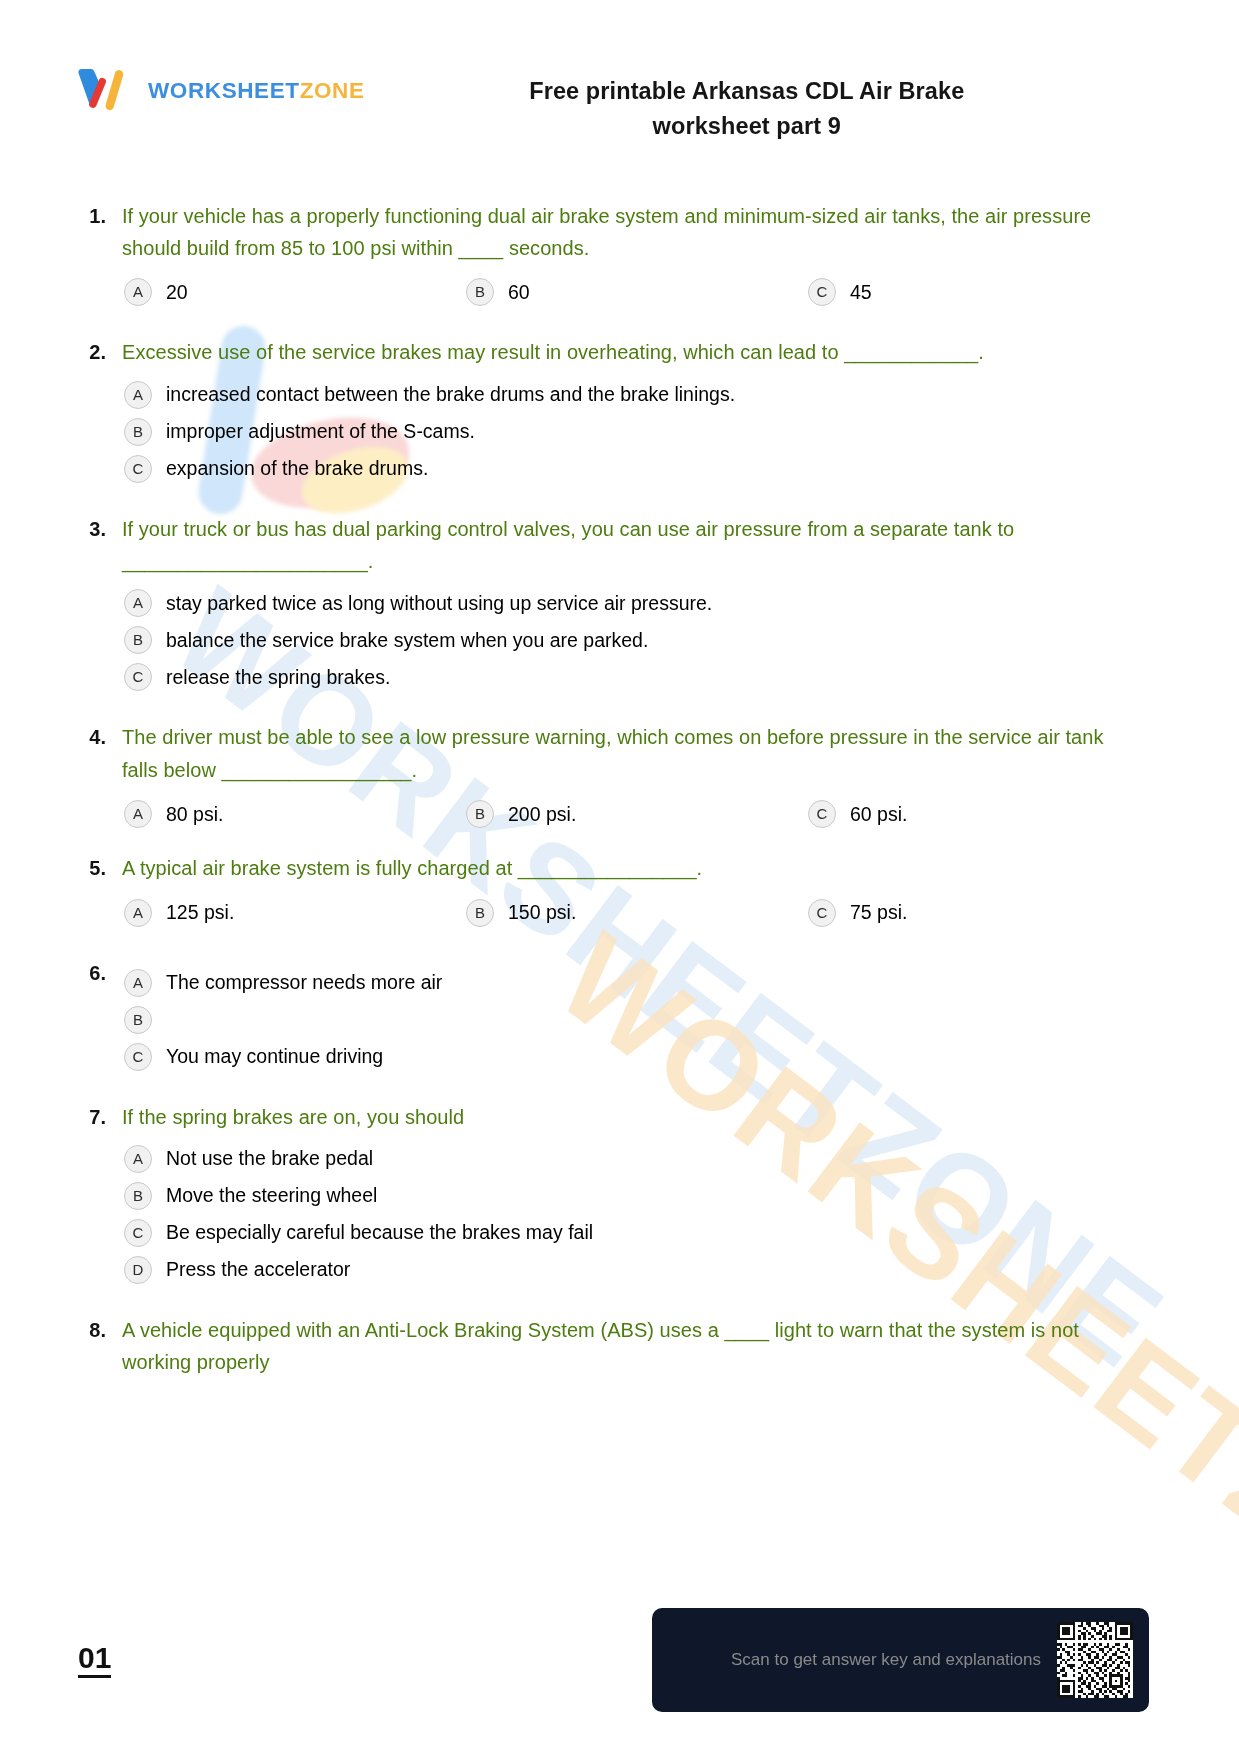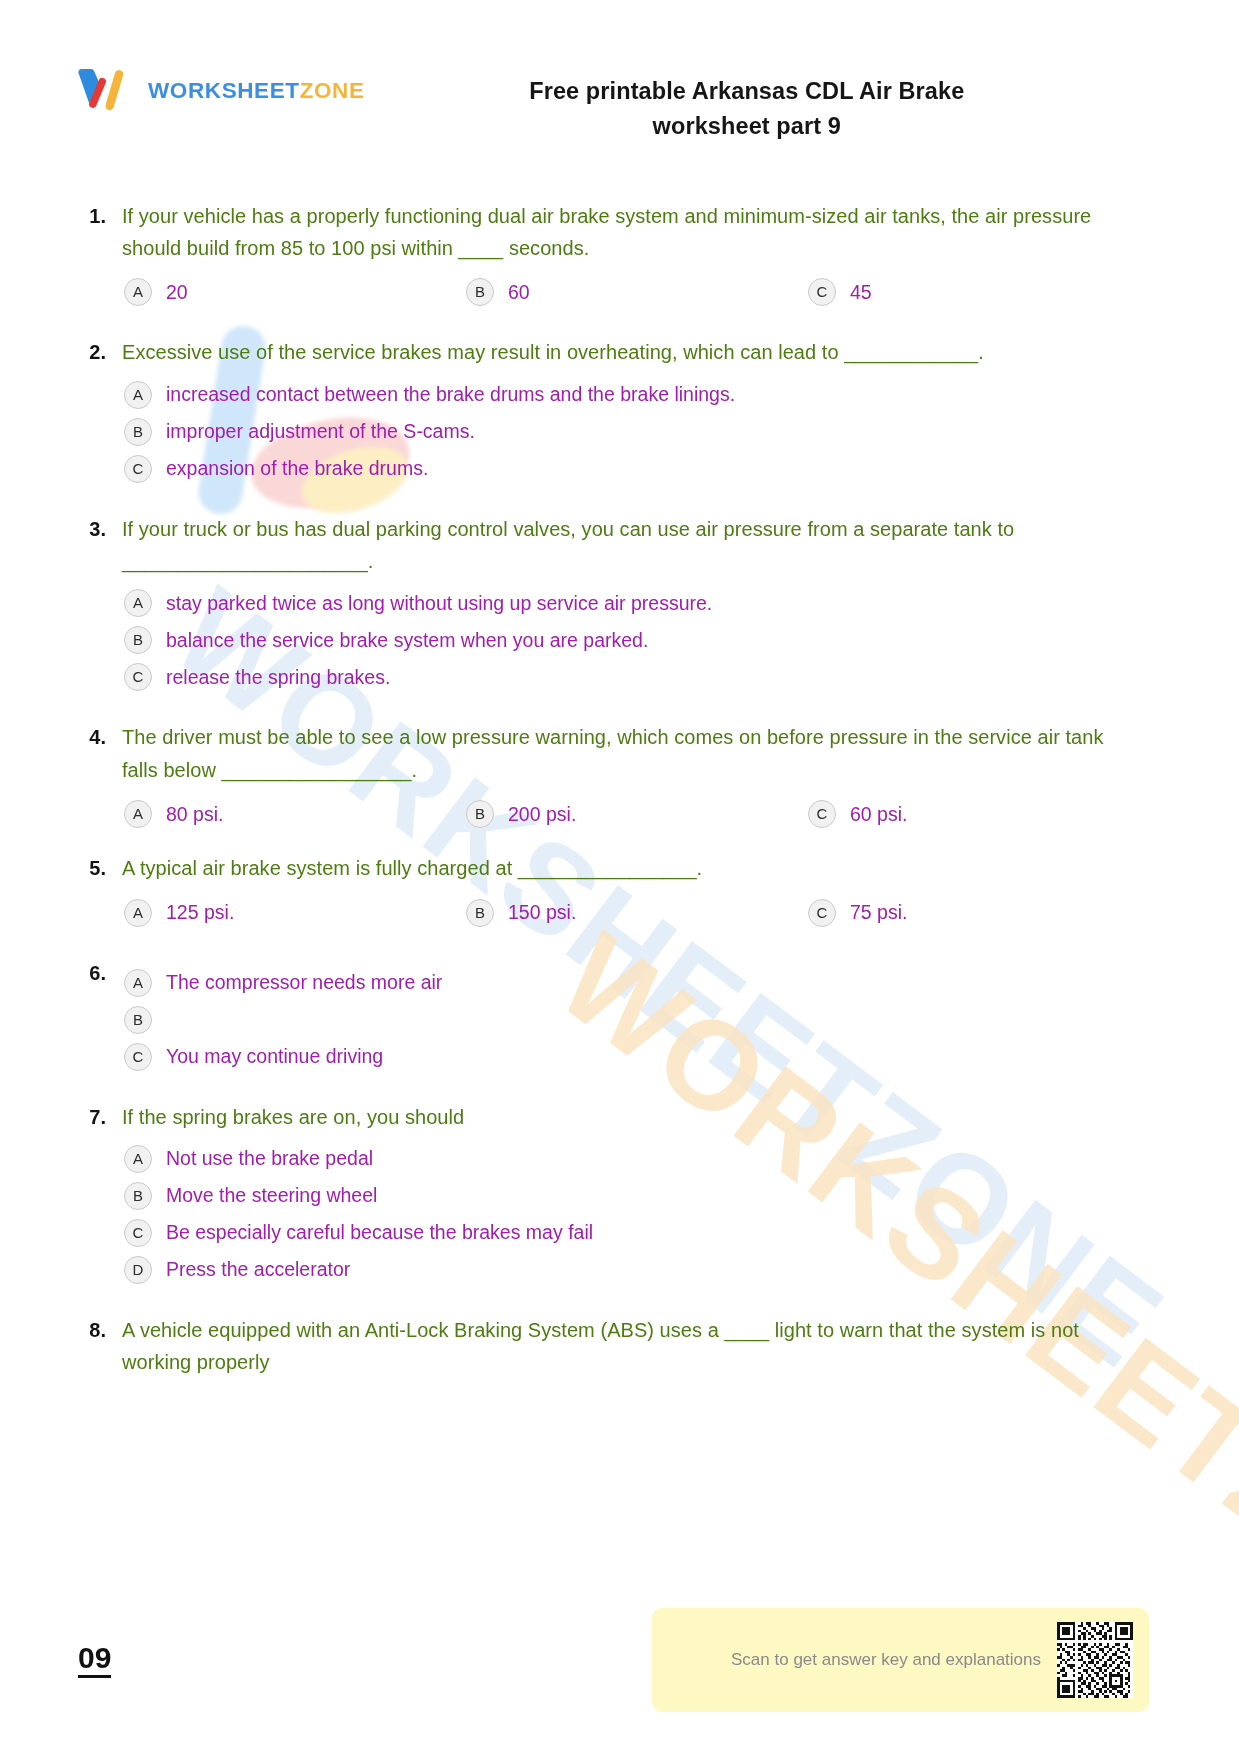--- a/index.html
+++ b/index.html
@@ -169,21 +169,21 @@
     border-radius: 50%;
     border: 1px solid #c9c9c9;
     background: #f1f1f1;
     color: #2c2c2c;
     font-size: 15px;
     line-height: 26px;
     text-align: center;
   }
   .opt-text {
     font-size: 19.5px;
-    color: #a21caf;
+    color: #000000;
     line-height: 1.4;
     text-align: center;
   }
 
   
   .footer {
     position: absolute;
     left: 0;
     right: 0;
     bottom: 42px;
@@ -198,21 +198,21 @@
     color: #111;
     border-bottom: 3px solid #111;
     line-height: 1.05;
     padding-bottom: 1px;
   }
   .scan-box {
     margin-left: auto;
     display: flex;
     align-items: center;
     gap: 16px;
-    background: #fef9c3;
+    background: #0f172a;
     border-radius: 10px;
     padding: 14px 16px 14px 28px;
     width: 497px;
     justify-content: flex-end;
   }
   .scan-label {
     font-size: 17px;
     color: #8a8a8a;
     white-space: nowrap;
   }
@@ -399,21 +399,21 @@
     <div class="q-block">
       <div class="q-num">8.</div>
       <div class="q-body">
         <div class="q-text">A vehicle equipped with an Anti-Lock Braking System (ABS) uses a ____ light to warn that the system is not working properly</div>
       </div>
     </div>
 
   </div>
 
   <div class="footer">
-    <div class="page-no">09</div>
+    <div class="page-no">01</div>
     <div class="scan-box">
       <div class="scan-label">Scan to get answer key and explanations</div>
       <svg class="qr" viewBox="0 0 29 29" shape-rendering="crispEdges">
         <rect width="29" height="29" fill="#ffffff"></rect>
         <g fill="#111111">
 
           <rect x="0" y="0" width="7" height="1"></rect>
             <rect x="0" y="6" width="7" height="1"></rect>
           <rect x="0" y="0" width="1" height="7"></rect>
             <rect x="6" y="0" width="1" height="7"></rect>

